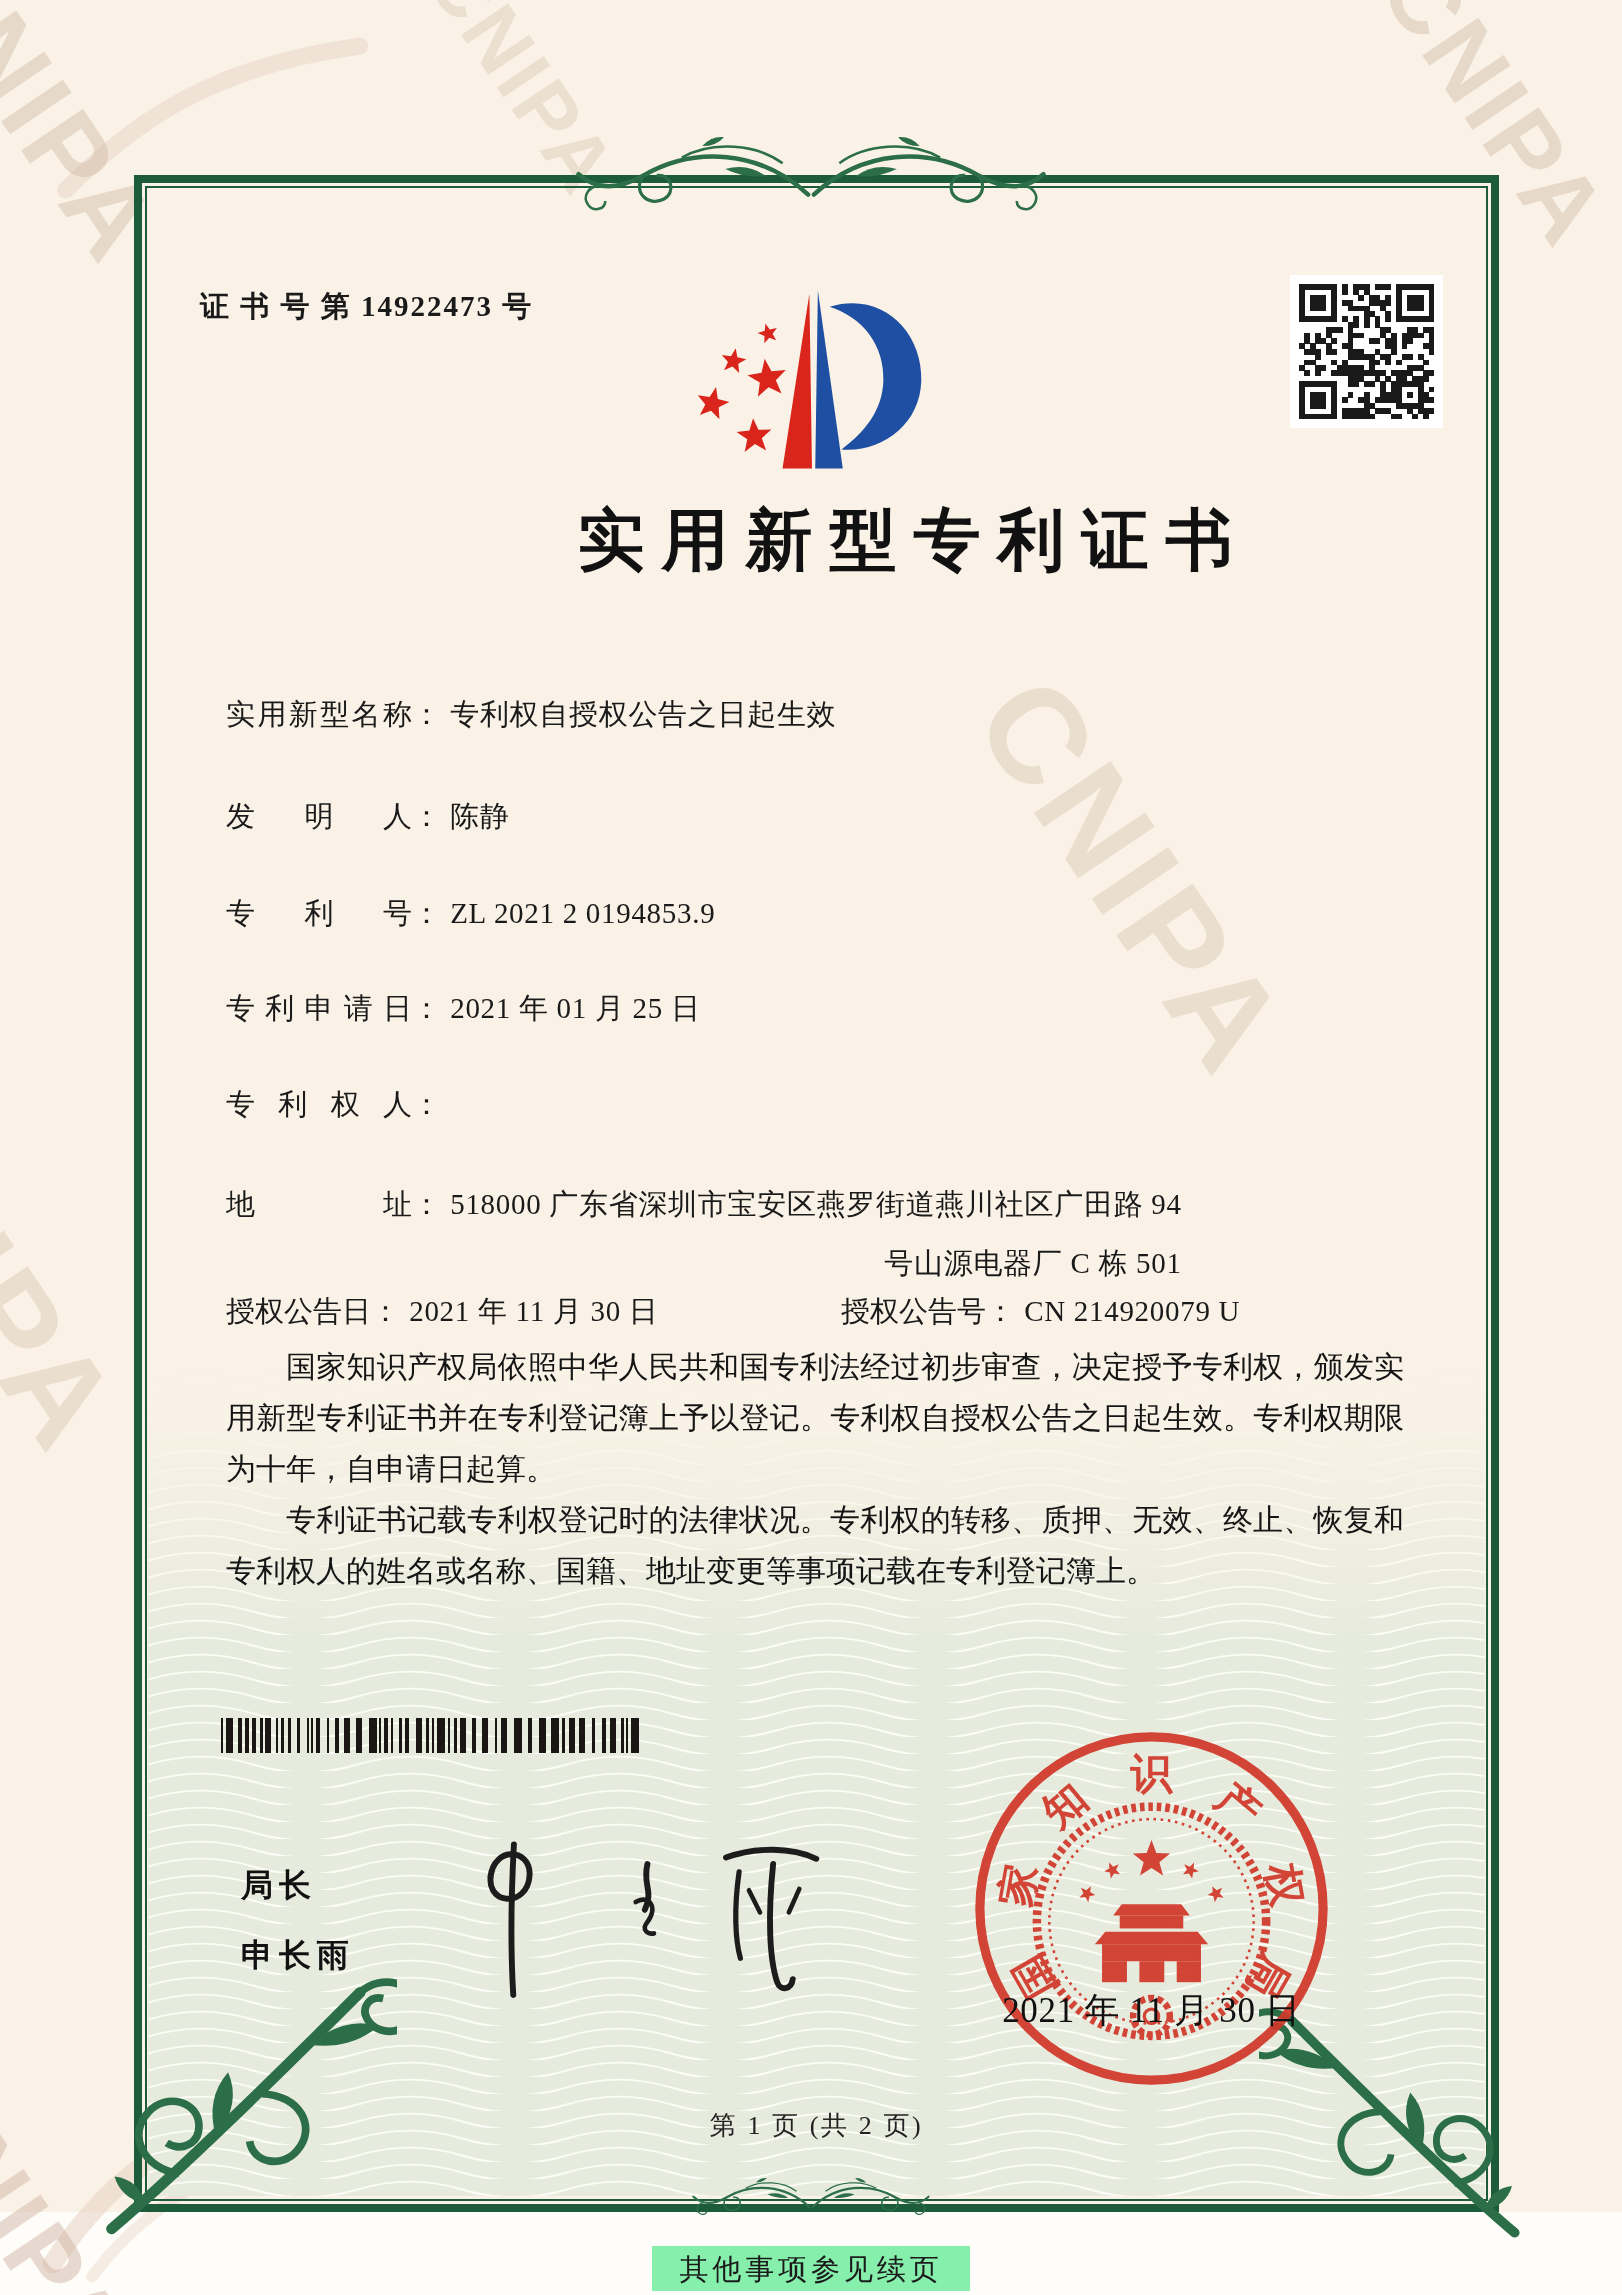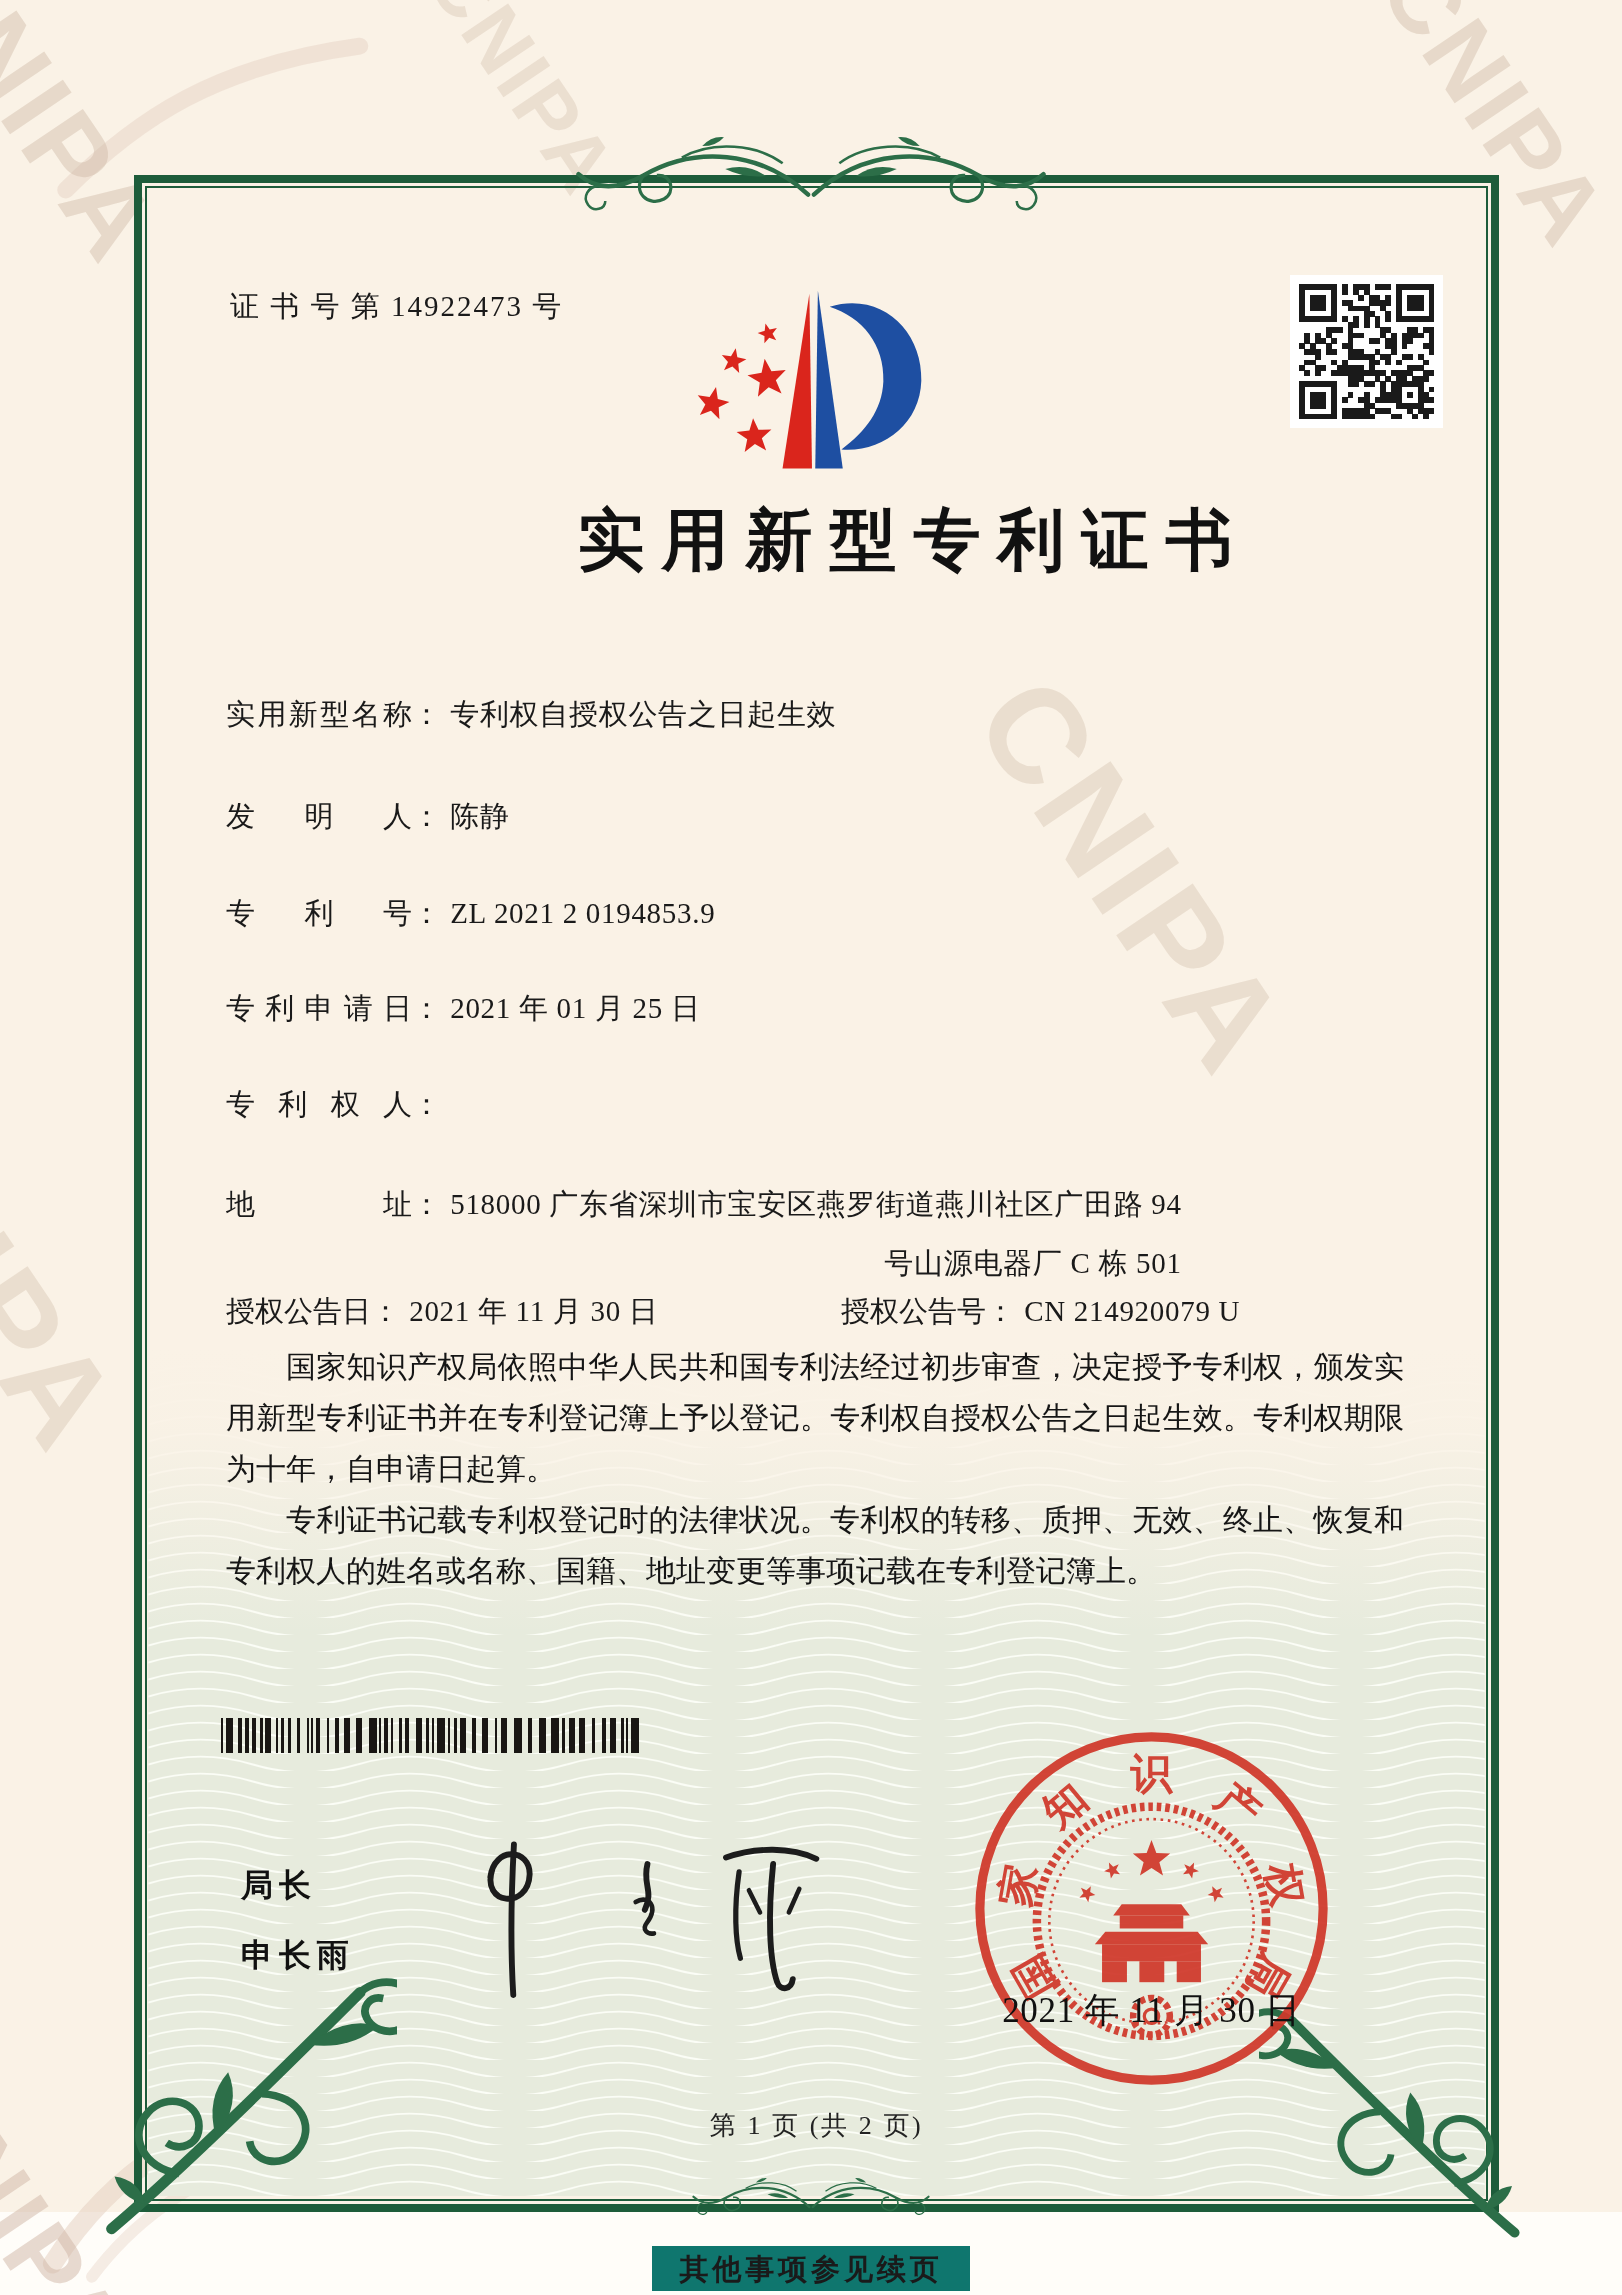--- a/index.html
+++ b/index.html
@@ -16,21 +16,21 @@
       background:linear-gradient(180deg,#faf2e6 0%,rgba(250,242,230,.92) 28%,rgba(250,242,230,0) 100%);}
 
   
   .cert-border{position:absolute;left:134px;top:175px;width:1365px;height:2037px;
       border:8.5px solid #1d5c3a;box-sizing:border-box;z-index:3;}
   .cert-border-inner{position:absolute;inset:2.6px;border:2.6px solid #1d5c3a;}
 
   .orn{position:absolute;z-index:4;}
 
   
-  .certno{position:absolute;left:230px;top:287px;font-size:29px;letter-spacing:2px;z-index:5;}
+  .certno{position:absolute;left:200px;top:287px;font-size:29px;letter-spacing:2px;z-index:5;font-weight:bold;}
   .logo{position:absolute;left:666px;top:253px;z-index:5;}
   .qr{position:absolute;left:1290px;top:275px;width:135px;height:135px;background:#ffffff;padding:9.2px;z-index:5;}
   .title{position:absolute;left:134px;width:1542px;top:495px;text-align:center;font-size:67px;
       font-weight:700;letter-spacing:17px;text-indent:17px;color:#111;z-index:5;}
 
   .field-row{position:absolute;left:226px;width:1187px;font-size:29px;display:flex;align-items:baseline;z-index:5;}
   .flabel{flex:0 0 186px;width:186px;display:inline-block;text-align:justify;text-align-last:justify;}
   .fcolon{margin-right:9.2px;}
   .fval{letter-spacing:0.7px;}
   .addr-l1{line-height:37px;letter-spacing:0.7px;}
@@ -47,21 +47,21 @@
       font-weight:700;font-size:32px;letter-spacing:5.9px;color:#111;z-index:5;}
   .sig{position:absolute;left:451px;top:1830px;z-index:6;}
 
   .seal{position:absolute;left:973px;top:1730px;z-index:5;opacity:.93;}
   .sealdate{position:absolute;left:973px;top:1987px;width:357px;text-align:center;font-size:35px;
       color:#101010;letter-spacing:0.7px;z-index:6;}
 
   .pageinfo{position:absolute;left:134px;width:1365px;top:2108px;text-align:center;font-size:26px;
       letter-spacing:2.6px;color:#222;z-index:5;}
   .note{position:absolute;left:0;top:2249px;width:1622px;text-align:center;font-size:29px;z-index:5;}
-  .note span{background:#0f766e;padding:6.5px 27.5px;letter-spacing:3.9px;font-weight:bold;}
+  .note span{background:#86efac;padding:6.5px 27.5px;letter-spacing:3.9px;}
 </style>
 </head>
 <body>
 
 <div class="page">
 
   <svg width="0" height="0" style="position:absolute" aria-hidden="true">
     <defs>
       <symbol id="cornerFl" viewBox="0 0 200 200">
         <path d="M14,194 C52,162 112,104 176,40" fill="none" stroke="#2c6e48" stroke-width="7" stroke-linecap="round"></path>

